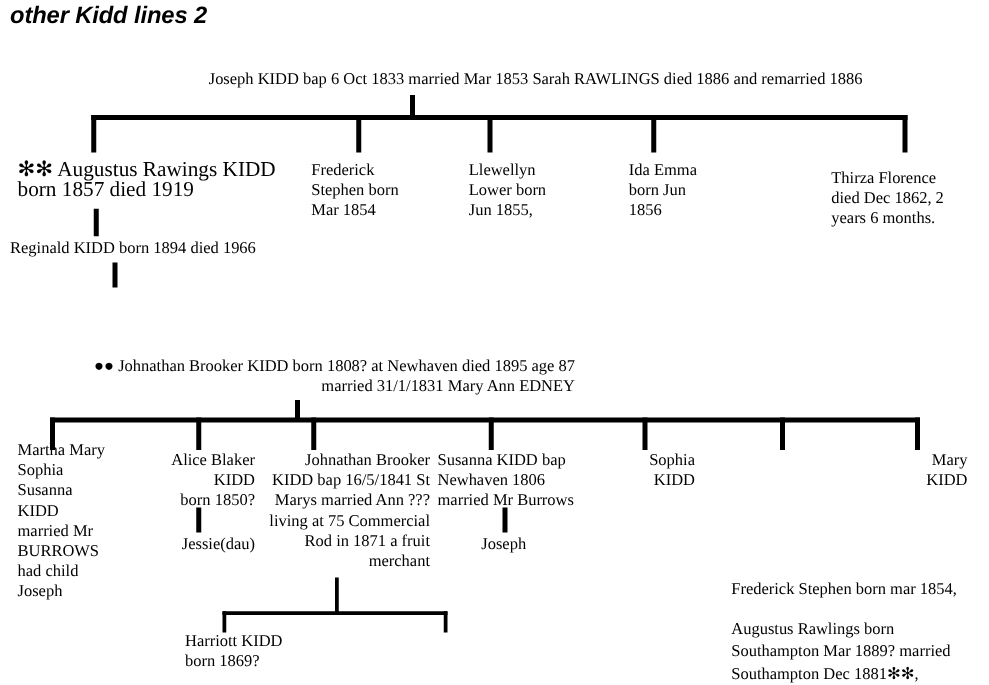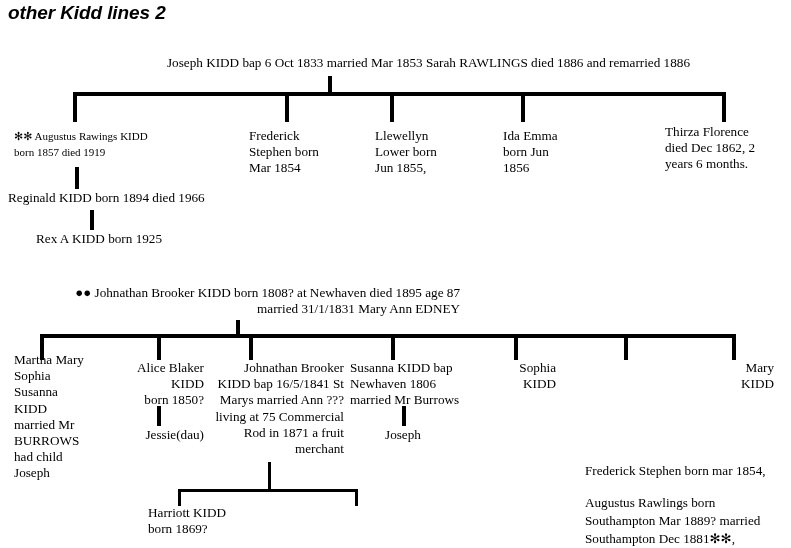--- a/index.html
+++ b/index.html
@@ -56,21 +56,21 @@
     position: absolute;
     background: #000;
     width: 3px;
   }
   .hbar-thin {
     position: absolute;
     background: #000;
     height: 3px;
   }
   .bullets {
-    font-size: 11px;
+    font-size: 17px;
   }
   .notes {
     position: absolute;
     font-size: 13.2px;
     line-height: 18px;
     white-space: pre-line;
     text-align: left;
   }
 </style>
 </head>
@@ -100,29 +100,28 @@
 Mar 1854</div>
 
   <div class="node lft" style="left:375px; top:128px; width:110px;">Llewellyn
 Lower born
 Jun 1855,</div>
 
   <div class="node lft" style="left:503px; top:128px; width:100px;">Ida Emma
 born Jun
 1856</div>
 
-  <div class="node lft" style="left:665px; top:124px; width:120px;">Thirza Florence
+  <div class="node lft" style="left:665px; top:134px; width:120px;">Thirza Florence
 died Dec 1862, 2
 years 6 months.</div>
 
   <div class="vstem" style="left:75px; top:167px; height:22px;"></div>
   <div class="node lft" style="left:8px; top:190px; width:280px;">Reginald KIDD born 1894 died 1966</div>
 
   <div class="vstem" style="left:90px; top:210px; height:20px;"></div>
-  <div class="node lft" style="left:36px; top:231px; width:230px;">Rex A KIDD born 1925</div>
 
   <div class="node ctr" style="left:20px; top:285px; width:440px;">●● Johnathan Brooker KIDD born 1808? at Newhaven died 1895 age 87</div>
   <div class="node ctr" style="left:20px; top:301px; width:440px;">married 31/1/1831 Mary Ann EDNEY</div>
 
   <div class="vstem" style="left:236px; top:320px; height:16px;"></div>
   <div class="hbar" style="left:40px; top:334px; width:696px;"></div>
 
   <div class="vstem" style="left:40px; top:334px; height:26px;"></div>
   <div class="vstem" style="left:157px; top:334px; height:26px;"></div>
   <div class="vstem" style="left:249px; top:334px; height:26px;"></div>

